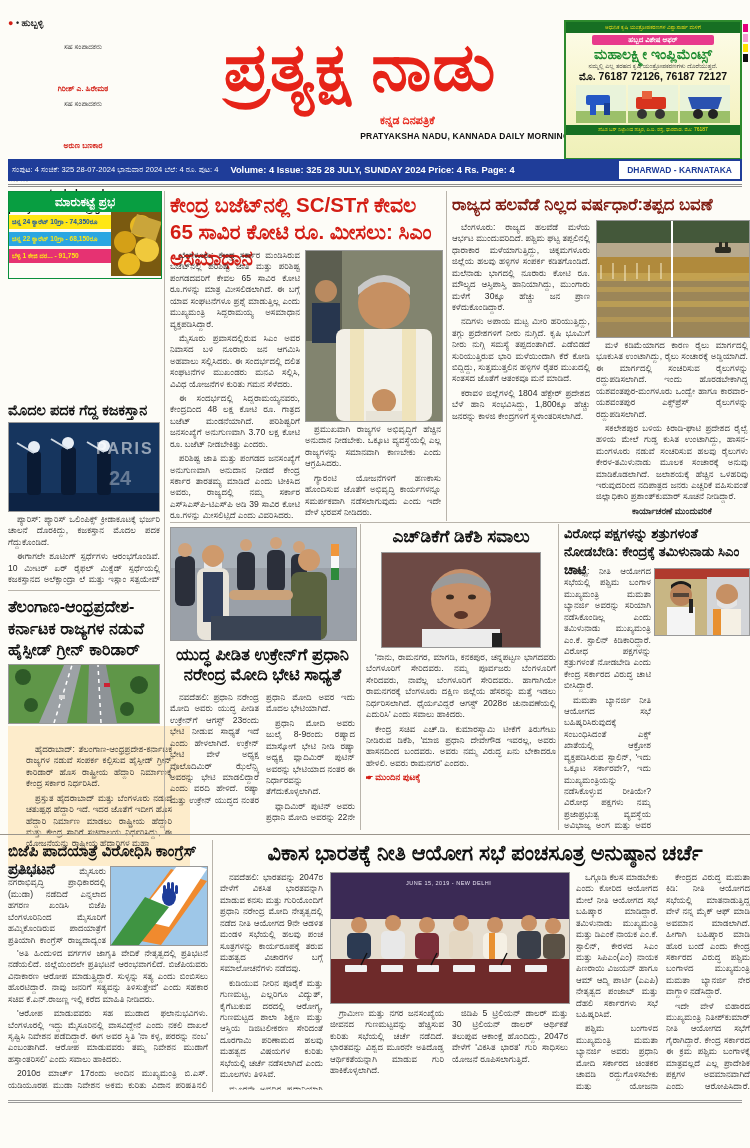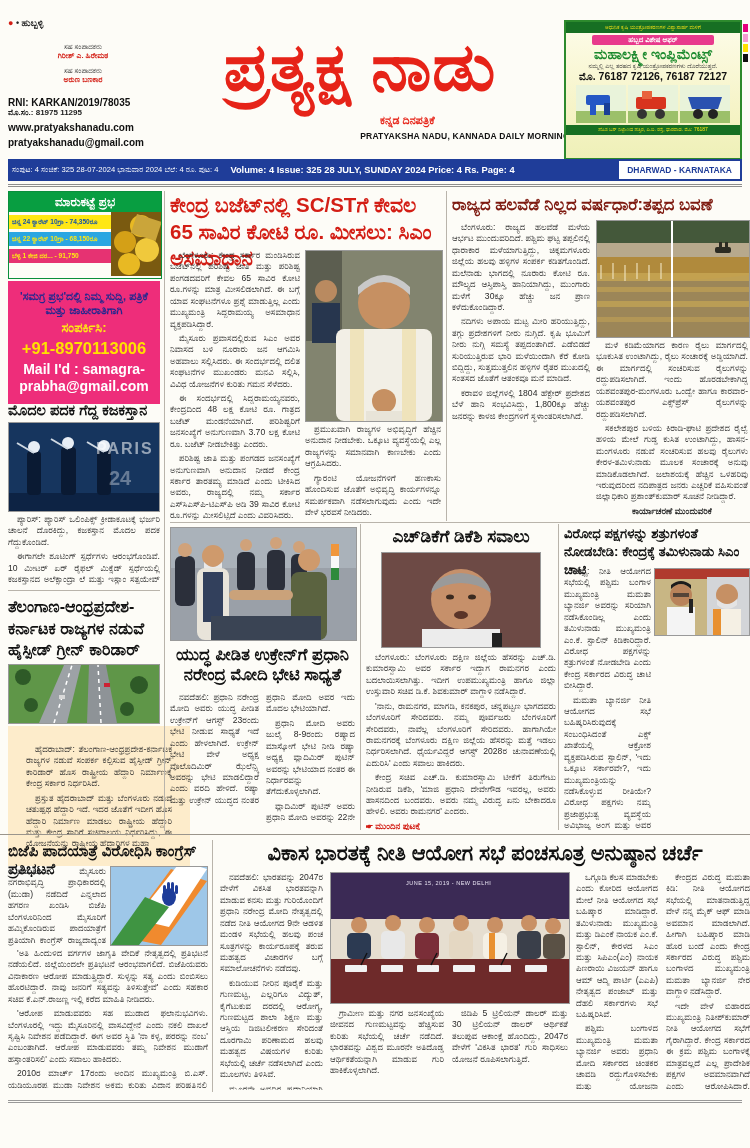--- a/index.html
+++ b/index.html
@@ -3,21 +3,21 @@
 <meta charset="utf-8">
 <style>
   html,body{margin:0;padding:0;background:#d8d8d8;}
   .page{position:relative;width:750px;height:1148px;margin:0 auto;background:#fdfcf7;
         font-family:"Liberation Sans", sans-serif;overflow:hidden;}
   .abs{position:absolute;}
   .vline{position:absolute;width:1px;background:#b9b4ab;}
   .hline{position:absolute;height:1px;background:#b9b4ab;}
   
   .mh-small{font-size:8px;color:#222;}
-  .mh-red{color:#d31e15;font-weight:bold;}
+  .mh-red{color:#d31e15;font-weight:bold;margin-top:33px;}
   .paper-title{font-size:66px;font-weight:800;color:#e62318;text-align:center;line-height:1.0;letter-spacing:1px;}
   .tag-kn{font-size:11px;font-weight:bold;color:#e62318;text-align:left;}
   .tag-en{font-size:8.5px;font-weight:bold;color:#111;text-align:center;letter-spacing:.2px;}
   
   .ad-box{border:2px solid #2d8a2d;background:linear-gradient(180deg,#fdfce9 0%,#f5f3c4 70%,#eef0b8 100%);}
   .ad-topbar{background:#176f23;color:#ffe714;font-size:5.5px;text-align:center;padding:2px 1px;}
   .ad-ribbon{background:#e83a8c;color:#fff;font-size:7px;font-weight:bold;text-align:center;
              width:70%;margin:2px auto;border-radius:2px;padding:1px 0;}
   .ad-name{color:#1c8a2e;font-size:14px;font-weight:800;text-align:center;line-height:1.05;}
   .ad-desc{font-size:6.3px;color:#333;text-align:center;}
@@ -141,26 +141,20 @@
         <circle cx="18" cy="52" r="11" fill="#e8b923"></circle>
       <rect x="26" y="2" width="26" height="20" transform="rotate(18 26 2)" fill="#caa53a"></rect>
     </svg>
     <div style="width:102px;">
       <div class="mk-row mk-r0">ಚಿನ್ನ 24 ಕ್ಯಾರೆಟ್ 10ಗ್ರಾ - 74,350ರೂ</div>
       <div class="mk-row mk-r1">ಚಿನ್ನ 22 ಕ್ಯಾರೆಟ್ 10ಗ್ರಾ - 68,150ರೂ</div>
       <div class="mk-row mk-r2">ಬೆಳ್ಳಿ 1 ಕೇಜಿ ದರ... - 91,750</div>
     </div>
   </div>
 
-  <div class="abs pink-ad" style="left:8px;top:281px;width:144px;">
-    <div class="l1">'ಸಮಗ್ರ ಪ್ರಭ'ದಲ್ಲಿ ನಿಮ್ಮ ಸುದ್ದಿ, ಪತ್ರಿಕೆ ಮತ್ತು ಜಾಹೀರಾತಿಗಾಗಿ</div>
-    <div class="l2">ಸಂಪರ್ಕಿಸಿ:</div>
-    <div class="ph">+91-8970113006</div>
-    <div class="em"><span>Mail I'd : samagra-</span><br><span>prabha@gmail.com</span></div>
-  </div>
 
   <div class="abs hl hl-k" style="left:8px;top:402px;width:152px;">ಮೊದಲ ಪದಕ ಗೆದ್ದ ಕಜಕಸ್ತಾನ</div>
   <div class="abs" style="left:8px;top:422px;">
     <svg class="photo" width="150" height="88">
         <rect width="150" height="88" fill="#16355e"></rect>
       <rect x="0" y="70" width="150" height="18" fill="#0d2344"></rect>
       <g fill="#0a1a33">
           <rect x="18" y="28" width="14" height="44" rx="4"></rect>
           <rect x="52" y="24" width="15" height="48" rx="4"></rect>
           <rect x="88" y="27" width="14" height="45" rx="4"></rect>
@@ -323,21 +317,20 @@
     <rect width="158" height="94" fill="#6d4a45"></rect>
     <circle cx="79" cy="46" r="30" fill="#c6906a"></circle>
     <path d="M49,40 Q52,22 79,20 Q106,22 109,40 Q96,30 79,30 Q62,30 49,40Z" fill="#9a9a9a"></path>
     <ellipse cx="68" cy="44" rx="4" ry="2.5" fill="#3a2a20"></ellipse>
       <ellipse cx="90" cy="44" rx="4" ry="2.5" fill="#3a2a20"></ellipse>
     <ellipse cx="79" cy="62" rx="7" ry="4" fill="#5a3428"></ellipse>
     <rect x="40" y="76" width="78" height="18" fill="#ececec"></rect>
     <rect x="110" y="80" width="10" height="14" fill="#222"></rect>
   </svg>
   <div class="abs bt" style="left:366px;top:652px;width:190px;height:178px;">
-    <p>ಬೆಂಗಳೂರು: ಬೆಂಗಳೂರು ದಕ್ಷಿಣ ಜಿಲ್ಲೆಯ ಹೆಸರನ್ನು ಎಚ್.ಡಿ. ಕುಮಾರಸ್ವಾಮಿ ಅವರ ಸರ್ಕಾರ ಇದ್ದಾಗ ರಾಮನಗರ ಎಂದು ಬದಲಾಯಿಸಲಾಗಿತ್ತು. ಇದೀಗ ಉಪಮುಖ್ಯಮಂತ್ರಿ ಹಾಗೂ ಜಿಲ್ಲಾ ಉಸ್ತುವಾರಿ ಸಚಿವ ಡಿ.ಕೆ. ಶಿವಕುಮಾರ್ ವಾಗ್ದಾಳಿ ನಡೆಸಿದ್ದಾರೆ.</p>
     <p>'ನಾನು, ರಾಮನಗರ, ಮಾಗಡಿ, ಕನಕಪುರ, ಚನ್ನಪಟ್ಟಣ ಭಾಗದವರು ಬೆಂಗಳೂರಿಗೆ ಸೇರಿದವರು. ನಮ್ಮ ಪೂರ್ವಜರು ಬೆಂಗಳೂರಿಗೆ ಸೇರಿದವರು, ನಾವೆಲ್ಲ ಬೆಂಗಳೂರಿಗೆ ಸೇರಿದವರು. ಹಾಗಾಗಿಯೇ ರಾಮನಗರಕ್ಕೆ ಬೆಂಗಳೂರು ದಕ್ಷಿಣ ಜಿಲ್ಲೆಯ ಹೆಸರನ್ನು ಮತ್ತೆ ಇಡಲು ನಿರ್ಧರಿಸಲಾಗಿದೆ. ಧೈರ್ಯವಿದ್ದರೆ ಆಗಸ್ಟ್ 2028ರ ಚುನಾವಣೆಯಲ್ಲಿ ಎದುರಿಸಿ' ಎಂದು ಸವಾಲು ಹಾಕಿದರು.</p>
     <p>ಕೇಂದ್ರ ಸಚಿವ ಎಚ್.ಡಿ. ಕುಮಾರಸ್ವಾಮಿ ಟೀಕೆಗೆ ತಿರುಗೇಟು ನೀಡಿರುವ ಡಿಕೆಶಿ, 'ಮಾಜಿ ಪ್ರಧಾನಿ ದೇವೇಗೌಡ ಇವರಲ್ಲ, ಅವರು ಹಾಸನದಿಂದ ಬಂದವರು. ಅವರು ನಮ್ಮ ವಿರುದ್ಧ ಏನು ಬೇಕಾದರೂ ಹೇಳಲಿ. ಅವರು ರಾಮನಗರ' ಎಂದರು.</p>
     <span class="more">☛ ಮುಂದಿನ ಪುಟಕ್ಕೆ</span>
   </div>
 
   <div class="vline" style="left:558px;top:524px;height:306px;"></div>
 
   <div class="abs hl hl-stalin" style="left:564px;top:525px;width:186px;">ವಿರೋಧ ಪಕ್ಷಗಳನ್ನು ಶತ್ರುಗಳಂತೆ ನೋಡಬೇಡಿ: ಕೇಂದ್ರಕ್ಕೆ ತಮಿಳುನಾಡು ಸಿಎಂ ಚಾಟಿ</div>
   <div class="abs" style="left:564px;top:566px;width:186px;height:264px;">
     <svg class="photo" style="float:right;margin:2px 0 2px 3px;" width="94" height="66">

